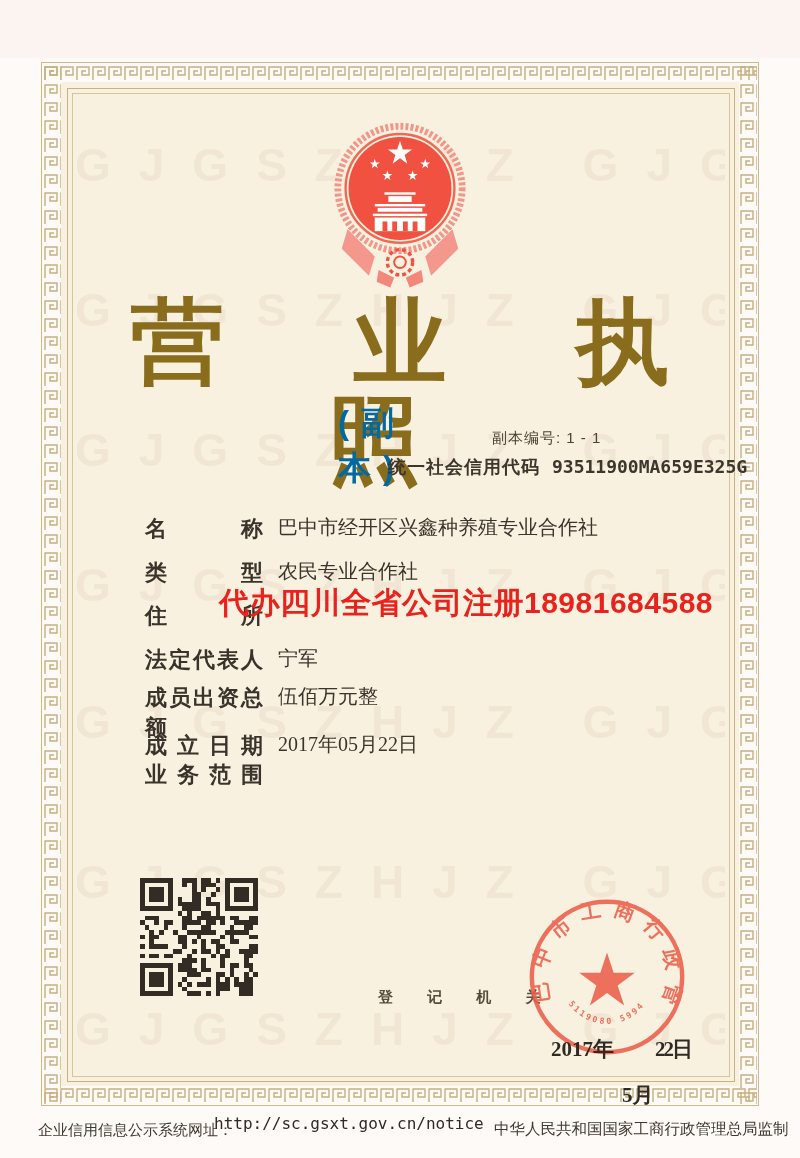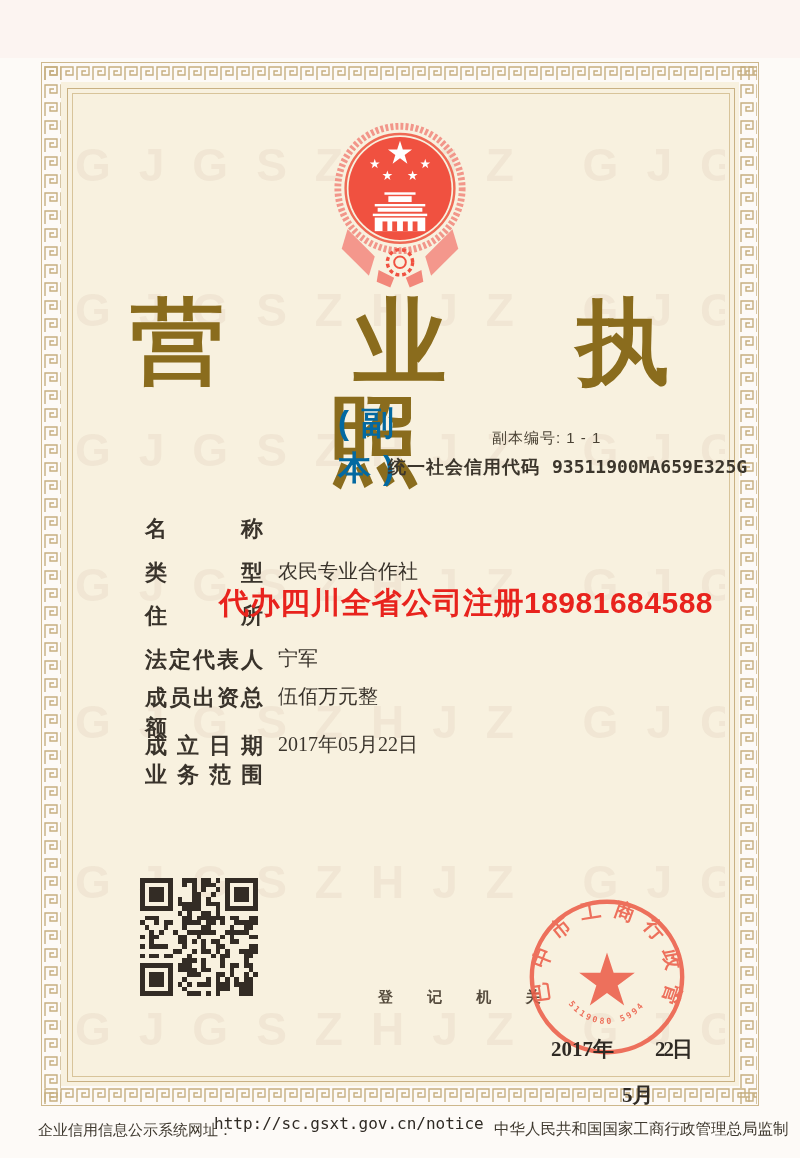--- a/index.html
+++ b/index.html
@@ -134,20 +134,21 @@
 
 <div class="abs title">营 业 执 照</div>
 <div class="abs subtitle">(副  本)</div>
 <div class="abs copy-no">副本编号: 1 - 1</div>
 <div class="abs credit-line">
   <span class="credit-label">统一社会信用代码</span><span class="credit-code">93511900MA659E325G</span>
 </div>
 
 <div class="field-row r0">
   <div class="field-label">名称</div>
+  <div class="field-value">巴中市经开区兴鑫种养殖专业合作社</div>
 </div>
 <div class="field-row r1">
   <div class="field-label">类型</div>
   <div class="field-value">农民专业合作社</div>
 </div>
 <div class="field-row r2">
   <div class="field-label">住所</div>
 </div>
 <div class="field-row r3">
   <div class="field-label">法定代表人</div>

